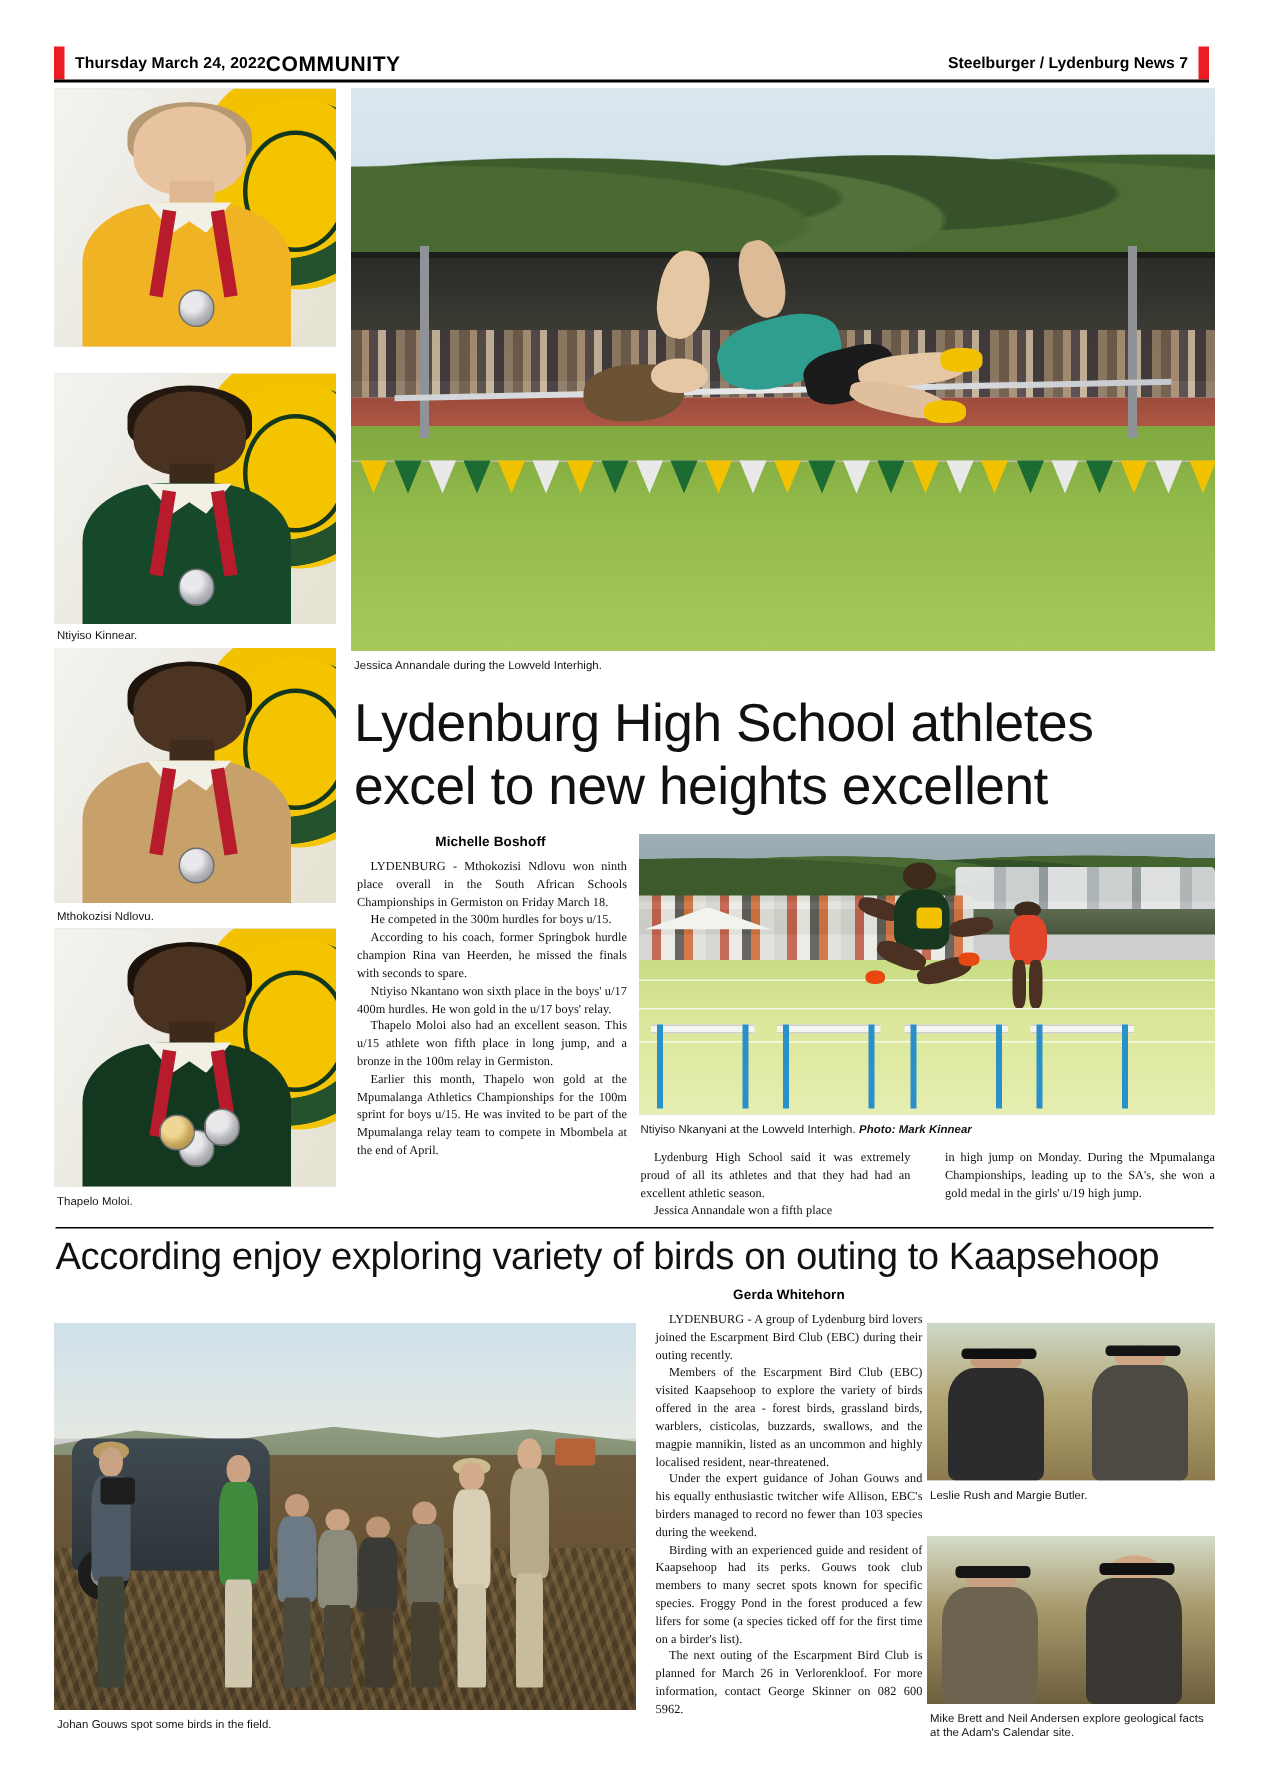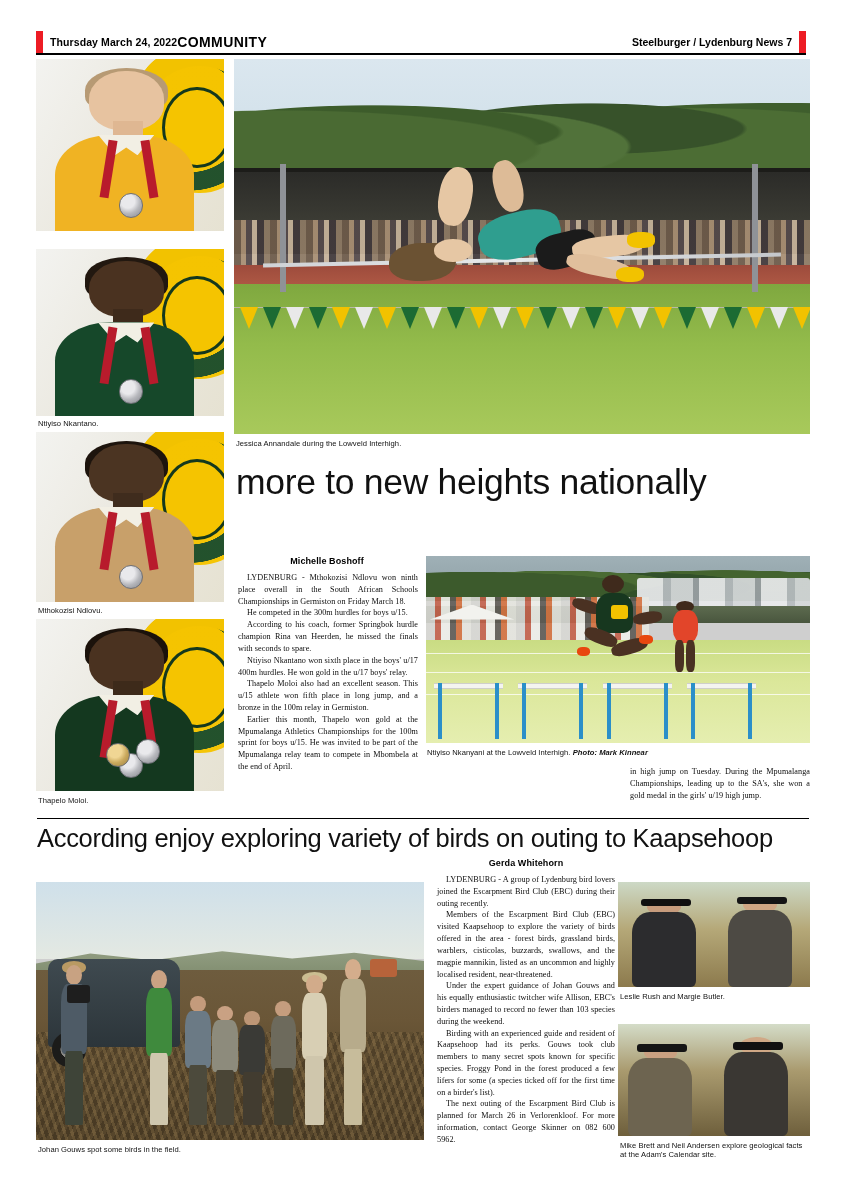--- a/index.html
+++ b/index.html
@@ -568,21 +568,21 @@
       <div class="hair" style="background:#221810;"></div>
       <div class="head" style="background:#4a3220;"></div>
       <div class="neck" style="background:#3e2a1b;"></div>
       <div class="torso" style="background:#16482a;"></div>
       <div class="collar"></div>
       <div class="ribbon-l"></div>
       <div class="ribbon-r"></div>
       <div class="medal"></div>
     </div>
   </div>
-  <div class="caption" style="left:38px; top:419px; width:190px;">Ntiyiso Nkantano.</div>
+  <div class="caption" style="left:38px; top:419px; width:190px;">Ntiyiso Kinnear.</div>
 
   <div class="photo" style="left:36px; top:432px; width:188px; height:170px;">
     <div class="ph-inner">
       <div class="portrait-bg"></div>
       <div class="crest"></div>
       <div class="crest-in"></div>
       <div class="hair" style="background:#1d140d;"></div>
       <div class="head" style="background:#4b3422;"></div>
       <div class="neck" style="background:#3f2c1d;"></div>
       <div class="torso" style="background:#C8A06A;"></div>
@@ -663,21 +663,22 @@
           <i style="left:85%"></i>
           <i style="left:89%"></i>
           <i style="left:93%"></i>
         <i style="left:97%"></i>
       </div>
     </div>
   </div>
   <div class="caption" style="left:236px; top:439px; width:560px;">Jessica Annandale during the Lowveld Interhigh.</div>
 
   <div class="headline-main">
-    <div>more to new heights nationally</div>
+    <div>Lydenburg High School athletes</div>
+    <div>excel to new heights excellent</div>
   </div>
 
   <div class="byline" style="left:236px; top:556px; width:182px;">Michelle Boshoff</div>
 
   <div class="body-col" style="left:238px; top:572px; width:180px;">
     <p>LYDENBURG - Mthokozisi Ndlovu won ninth place overall in the South African Schools Championships in Germiston on Friday March 18.</p>
     <p>He competed in the 300m hurdles for boys u/15.</p>
     <p>According to his coach, former Springbok hurdle champion Rina van Heerden, he missed the finals with seconds to spare.</p>
     <p>Ntiyiso Nkantano won sixth place in the boys' u/17 400m hurdles. He won gold in the u/17 boys' relay.</p>
     <p>Thapelo Moloi also had an excellent season. This u/15 athlete won fifth place in long jump, and a bronze in the 100m relay in Germiston.</p>
@@ -732,23 +733,27 @@
           <div class="legL"></div>
           <div class="legR"></div>
         </div>
     </div>
   </div>
   <div class="caption" style="left:427px; top:748px; width:382px;">
     <span>Ntiyiso Nkanyani at the Lowveld Interhigh.</span>
     <span class="credit">Photo: Mark Kinnear</span>
   </div>
 
+  <div class="body-col" style="left:427px; top:766px; width:180px;">
+    <p>Lydenburg High School said it was extremely proud of all its athletes and that they had had an excellent athletic season.</p>
+    <p>Jessica Annandale won a fifth place</p>
+  </div>
 
   <div class="body-col" style="left:630px; top:766px; width:180px;">
-    <p class="noind">in high jump on Tuesday. During the Mpumalanga Championships, leading up to the SA's, she won a gold medal in the girls' u/19 high jump.</p>
+    <p class="noind">in high jump on Monday. During the Mpumalanga Championships, leading up to the SA's, she won a gold medal in the girls' u/19 high jump.</p>
   </div>
 
   <div class="sec-rule-top"></div>
   <div class="headline-sec">According enjoy exploring variety of birds on outing to Kaapsehoop</div>
 
   <div class="byline" style="left:436px; top:858px; width:180px;">Gerda Whitehorn</div>
 
   <div class="body-col" style="left:437px; top:874px; width:178px;">
     <p>LYDENBURG - A group of Lydenburg bird lovers joined the Escarpment Bird Club (EBC) during their outing recently.</p>
     <p>Members of the Escarpment Bird Club (EBC) visited Kaapsehoop to explore the variety of birds offered in the area - forest birds, grassland birds, warblers, cisticolas, buzzards, swallows, and the magpie mannikin, listed as an uncommon and highly localised resident, near-threatened.</p>

